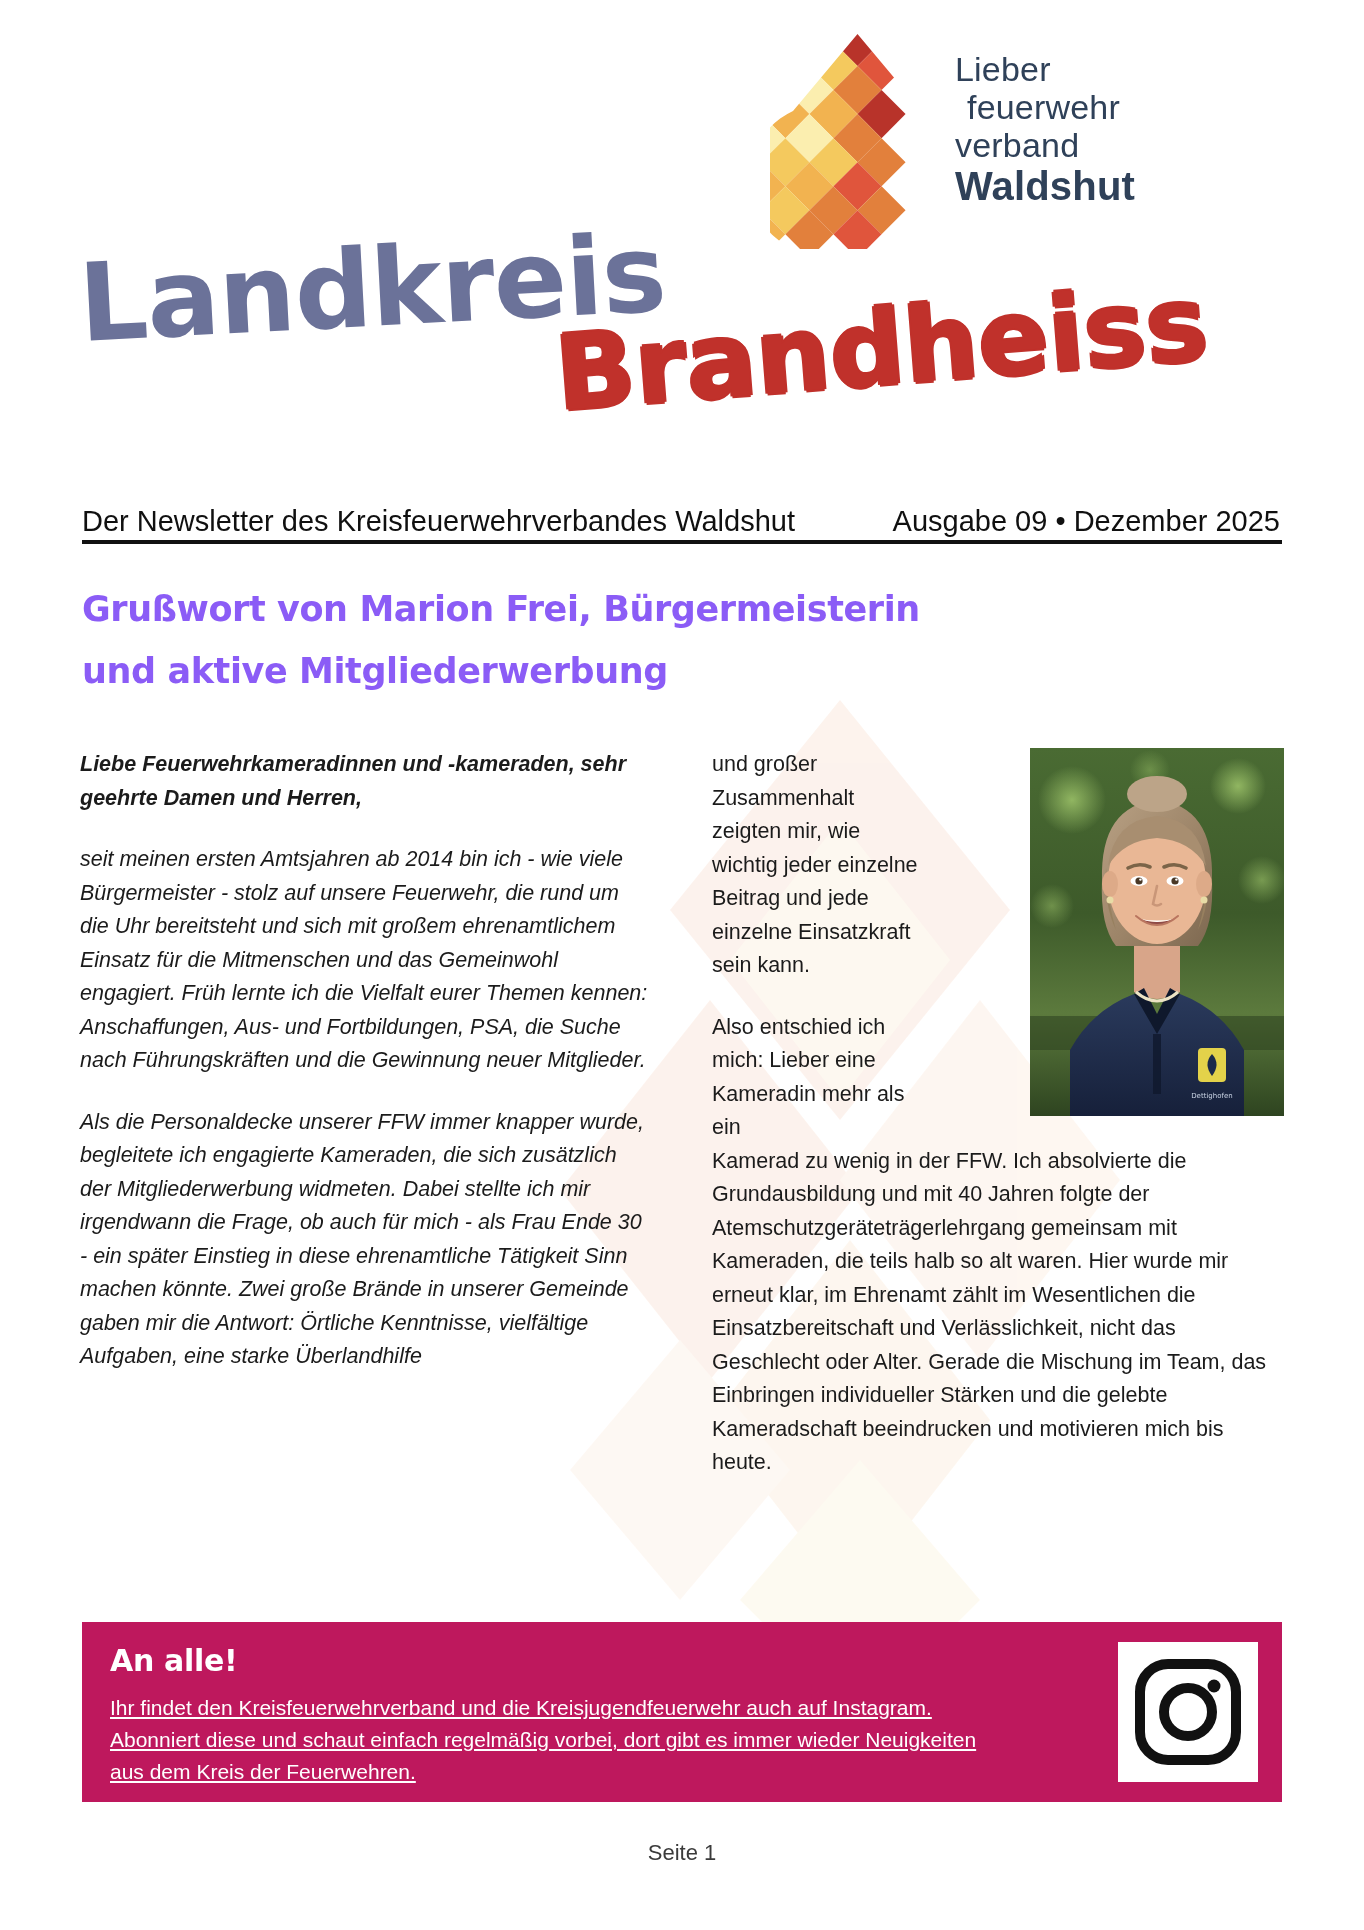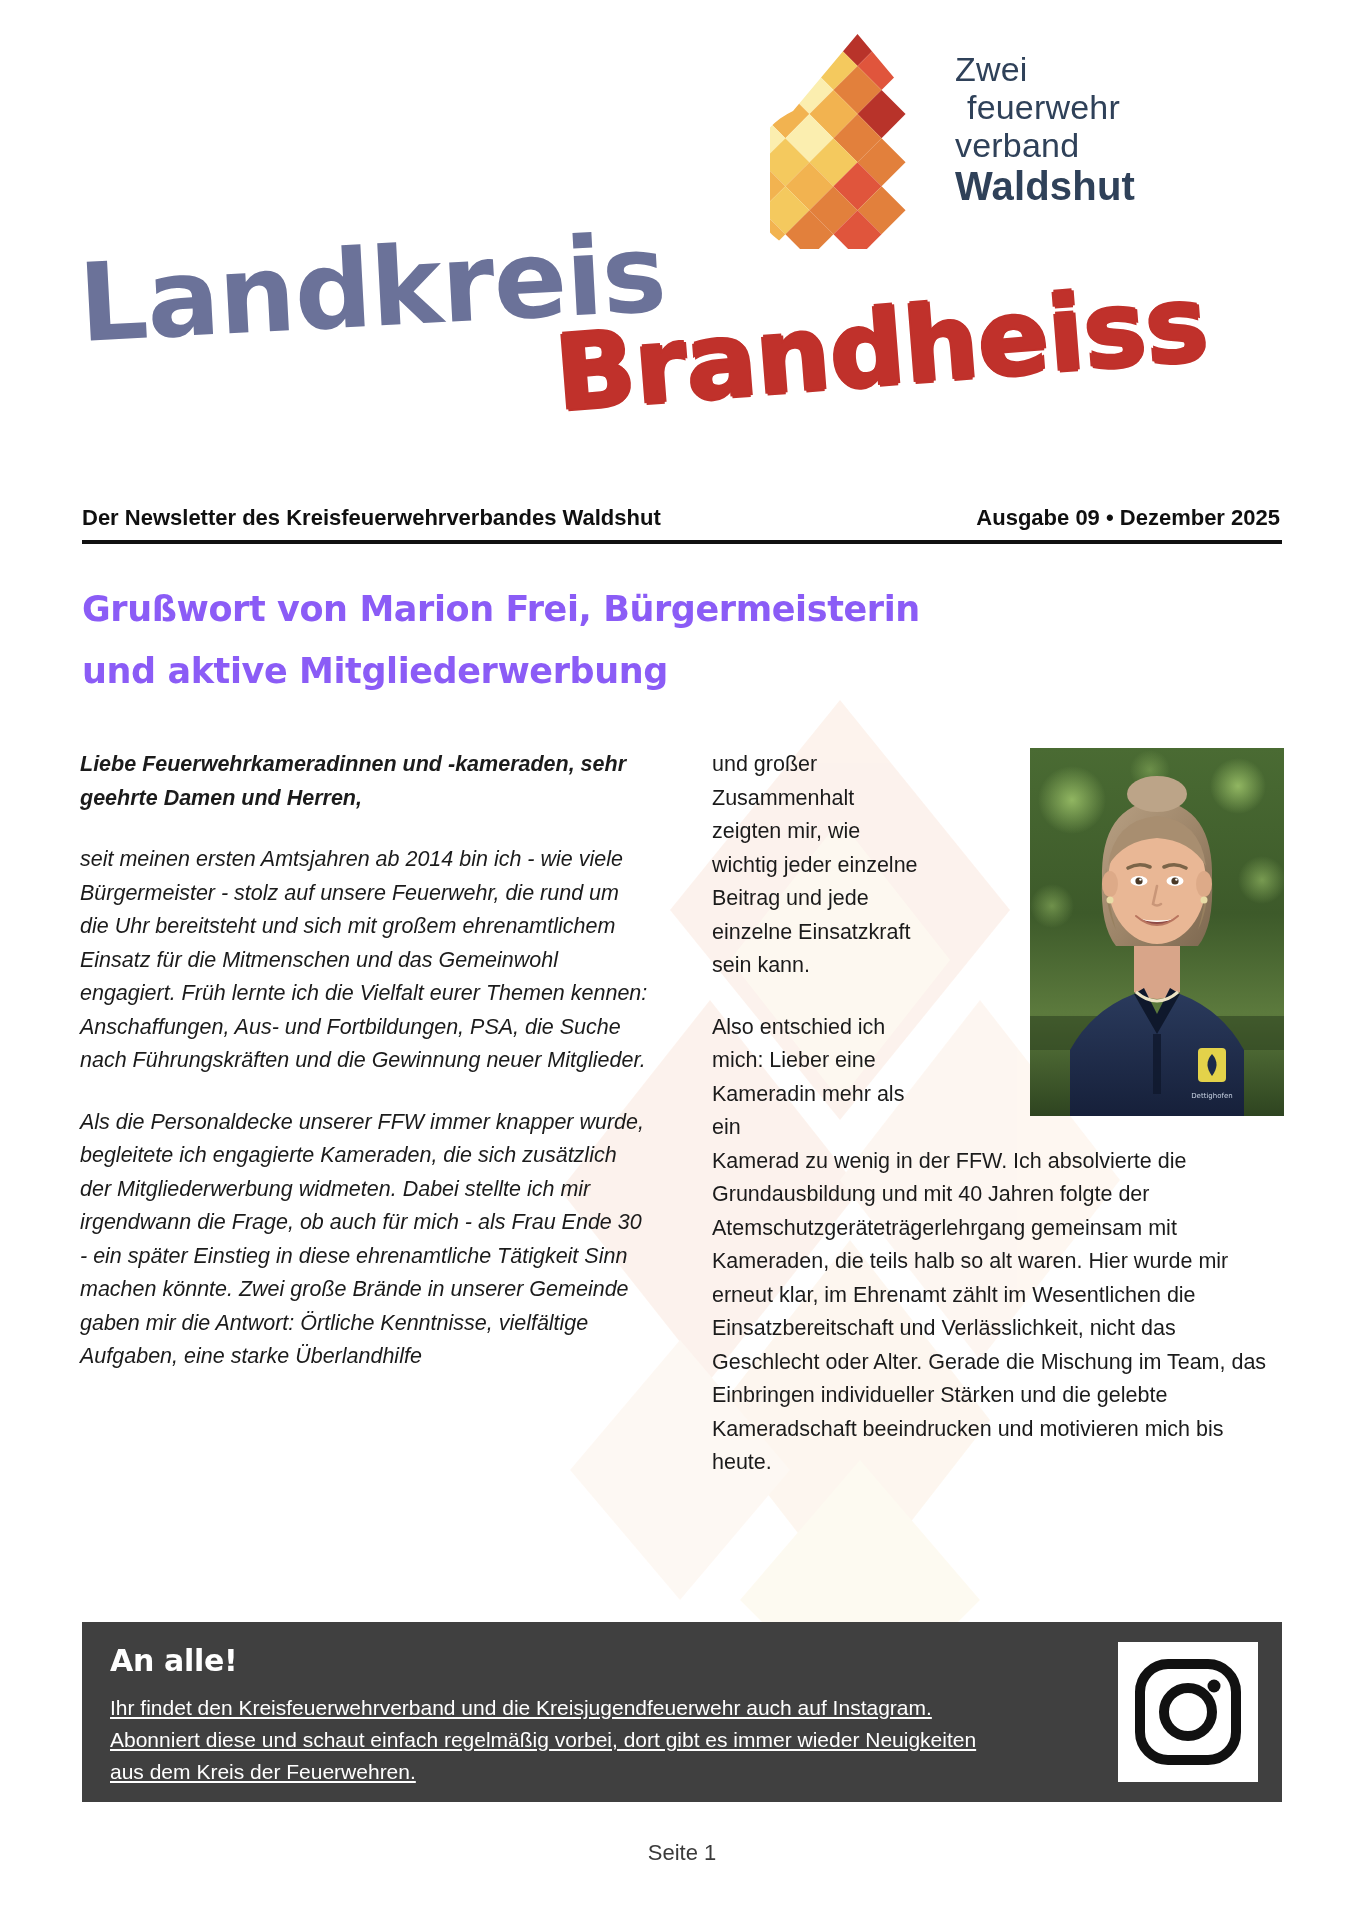--- a/index.html
+++ b/index.html
@@ -111,22 +111,22 @@
 
   
   .issueline {
     position: absolute;
     left: 82px;
     top: 505px;
     width: 1200px;
     display: flex;
     justify-content: space-between;
     align-items: baseline;
-    font-size: 22px;
-    font-weight: 700;
+    font-size: 29px;
+    font-weight: 400;
     color: #101010;
     z-index: 4;
   }
   .issueline .right { padding-right: 2px; }
   .rule {
     position: absolute;
     left: 82px;
     top: 540px;
     width: 1200px;
     height: 4px;
@@ -188,21 +188,21 @@
   
   .col-right .narrow { width: 208px; }
 
   
   .callout {
     position: absolute;
     left: 82px;
     top: 1622px;
     width: 1200px;
     height: 180px;
-    background: #404040;
+    background: #be185d;
     z-index: 6;
     box-sizing: border-box;
     padding: 22px 28px 0 28px;
   }
   .callout h2 {
     margin: 0 0 14px 0;
     font-size: 30px;
     line-height: 34px;
     font-weight: 700;
     color: #ffffff;
@@ -318,21 +318,21 @@
           <rect x="-17" y="187" width="34" height="34" fill="#f2b350"></rect>
           <rect x="-51" y="187" width="34" height="34" fill="#f4c95e"></rect>
           <rect x="17" y="187" width="34" height="34" fill="#fbeeaf"></rect>
           <rect x="-85" y="187" width="34" height="34" fill="#e2803c"></rect>
           <rect x="51" y="187" width="34" height="34" fill="#f2b350"></rect>
         </g>
       </g>
     </svg>
 
     <div class="logo-text">
-      <span class="ind1">Zwei</span>
+      <span class="ind1">Lieber</span>
       <span class="ind2">feuerwehr</span>
       <span class="ind3">verband</span>
       <span class="city">Waldshut</span>
     </div>
   </div>
 
   <div class="masthead">
     <div class="word-landkreis">Landkreis</div>
     <div class="word-brandheiss">Brandheiss</div>
   </div>

